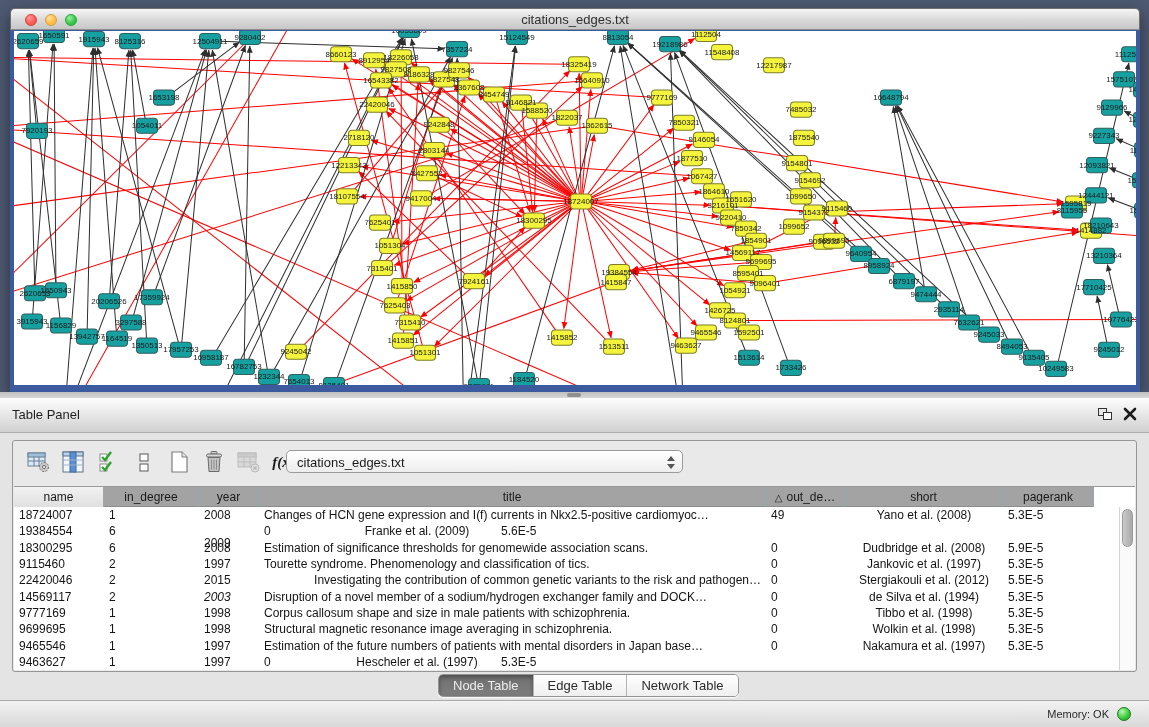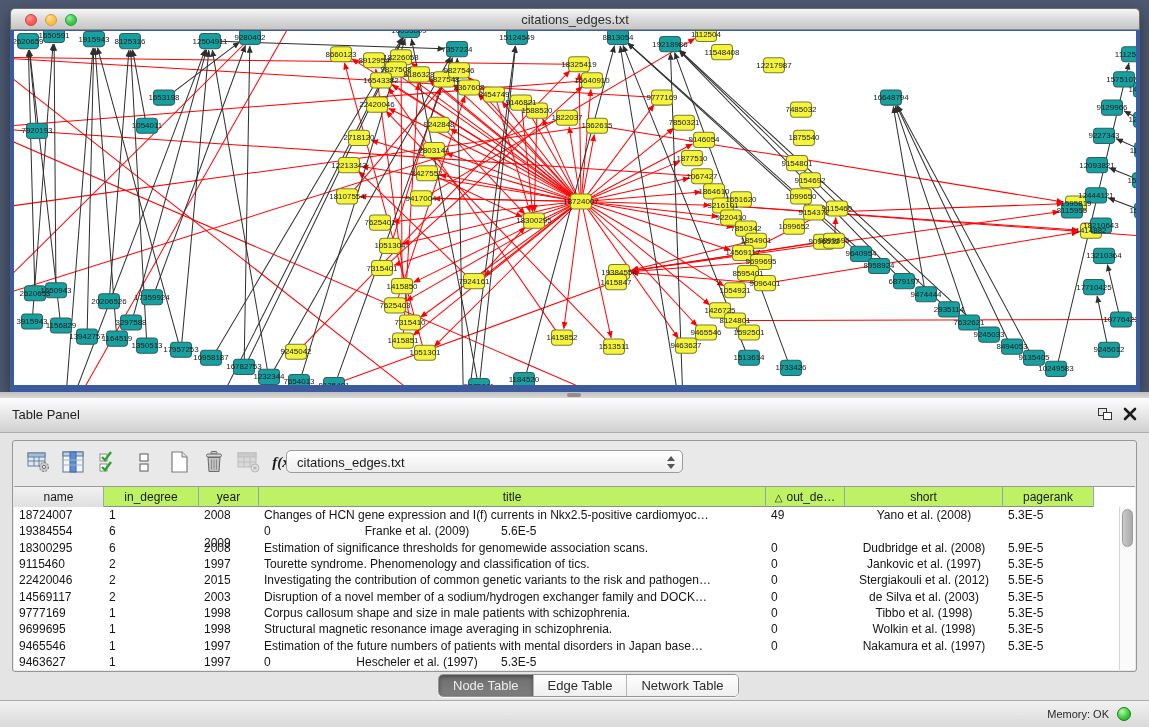--- a/index.html
+++ b/index.html
@@ -46,21 +46,21 @@
   .combo { position:absolute; left:273px; top:9px; width:397px; height:23px; background:linear-gradient(#ffffff,#ededed);
     border:1px solid #9b9b9b; border-radius:5px; box-shadow:inset 0 1px 1px rgba(255,255,255,.8); }
   .combo-text { position:absolute; left:10px; top:4px; font-size:13px; color:#1a1a1a; }
   .combo-arrows { position:absolute; right:7px; top:4px; width:9px; height:15px; }
   .combo-arrows .up { position:absolute; left:1px; top:1px; width:0; height:0;
     border-left:4px solid transparent; border-right:4px solid transparent; border-bottom:5px solid #555; }
   .combo-arrows .dn { position:absolute; left:1px; bottom:1px; width:0; height:0;
     border-left:4px solid transparent; border-right:4px solid transparent; border-top:5px solid #555; }
 
   .grid { position:absolute; left:1px; top:45px; right:1px; bottom:1px; background:#fff; border-top:1px solid #9a9a9a; }
-  .grid-header { display:flex; height:20px; border-bottom:1px solid #8d8d8d; background:#bef264; }
+  .grid-header { display:flex; height:20px; border-bottom:1px solid #8d8d8d; background:#a3a3a3; }
   .gh-cell { height:20px; border-right:1px solid #8fa9b3; font-size:12px; color:#1b1b1b;
     display:flex; align-items:center; justify-content:center; gap:4px; overflow:hidden; white-space:nowrap; }
   .gh-name { background:linear-gradient(#f2f2f2,#dfdfdf); border-right:1px solid #a5a5a5; }
   .gh-fill { flex:1; background:#fff; border-right:none; }
   .sort-tri { font-size:10px; color:#222; }
   .grid-row { display:flex; height:16.3px; align-items:center; }
   .gr-cell { font-size:12px; color:#141414; overflow:hidden; white-space:nowrap; padding:0 5px; }
   .c-short { text-align:center; }
   .vscroll { position:absolute; right:0; top:20px; bottom:0; width:16px; background:#fafafa; border-left:1px solid #d5d5d5; }
   .vthumb { position:absolute; left:2px; top:2px; width:11px; height:38px; border-radius:6px;
@@ -682,32 +682,32 @@
             <div class="gr-cell" style="width: 60px;">1997</div>
             <div class="gr-cell" style="width: 507px;">Tourette syndrome. Phenomenology and classification of tics.</div>
             <div class="gr-cell" style="width: 79px;">0</div>
             <div class="gr-cell c-short" style="width: 158px;">Jankovic et al. (1997)</div>
             <div class="gr-cell" style="width: 91px;">5.3E-5</div>
           </div>
           <div class="grid-row">
             <div class="gr-cell" style="width: 90px;">22420046</div>
             <div class="gr-cell" style="width: 95px;">2</div>
             <div class="gr-cell" style="width: 60px;">2015</div>
-            <div class="gr-cell" style="width: 507px;">Investigating the contribution of common genetic variants to the risk and pathogen…</div>
+            <div class="gr-cell" style="width: 507px; text-align: right;">Investigating the contribution of common genetic variants to the risk and pathogen…</div>
             <div class="gr-cell" style="width: 79px;">0</div>
             <div class="gr-cell c-short" style="width: 158px;">Stergiakouli et al. (2012)</div>
             <div class="gr-cell" style="width: 91px;">5.5E-5</div>
           </div>
           <div class="grid-row">
             <div class="gr-cell" style="width: 90px;">14569117</div>
             <div class="gr-cell" style="width: 95px;">2</div>
-            <div class="gr-cell" style="width: 60px;">2003</div>
+            <div class="gr-cell" style="width: 60px; font-style: italic;">2003</div>
             <div class="gr-cell" style="width: 507px;">Disruption of a novel member of a sodium/hydrogen exchanger family and DOCK…</div>
             <div class="gr-cell" style="width: 79px;">0</div>
-            <div class="gr-cell c-short" style="width: 158px;">de Silva et al. (2003)</div>
+            <div class="gr-cell c-short" style="width: 158px;">de Silva et al. (1994)</div>
             <div class="gr-cell" style="width: 91px;">5.3E-5</div>
           </div>
           <div class="grid-row">
             <div class="gr-cell" style="width: 90px;">9777169</div>
             <div class="gr-cell" style="width: 95px;">1</div>
             <div class="gr-cell" style="width: 60px;">1998</div>
             <div class="gr-cell" style="width: 507px;">Corpus callosum shape and size in male patients with schizophrenia.</div>
             <div class="gr-cell" style="width: 79px;">0</div>
             <div class="gr-cell c-short" style="width: 158px;">Tibbo et al. (1998)</div>
             <div class="gr-cell" style="width: 91px;">5.3E-5</div>

